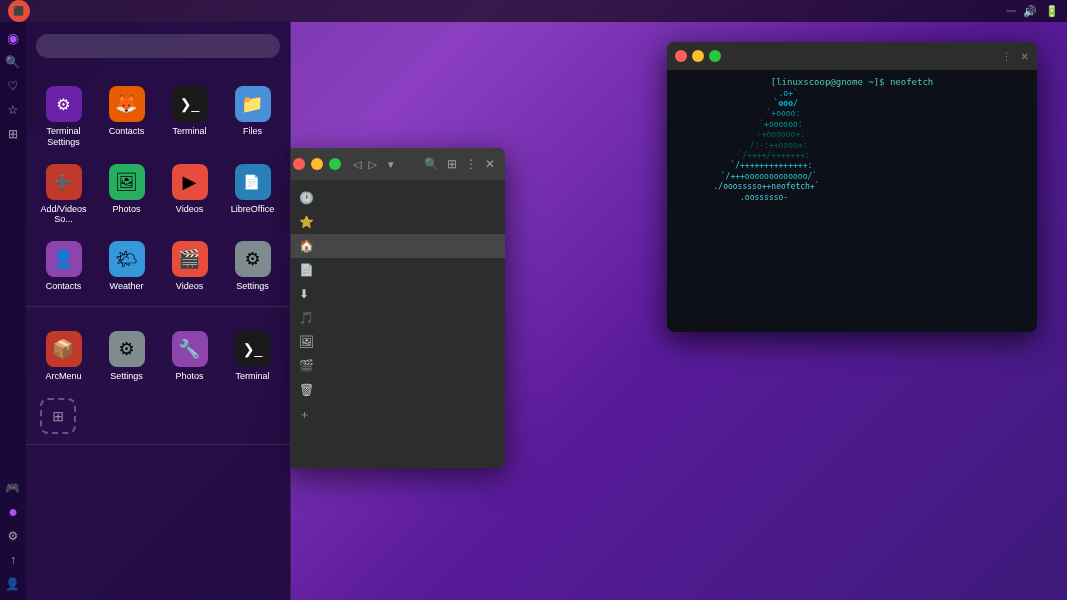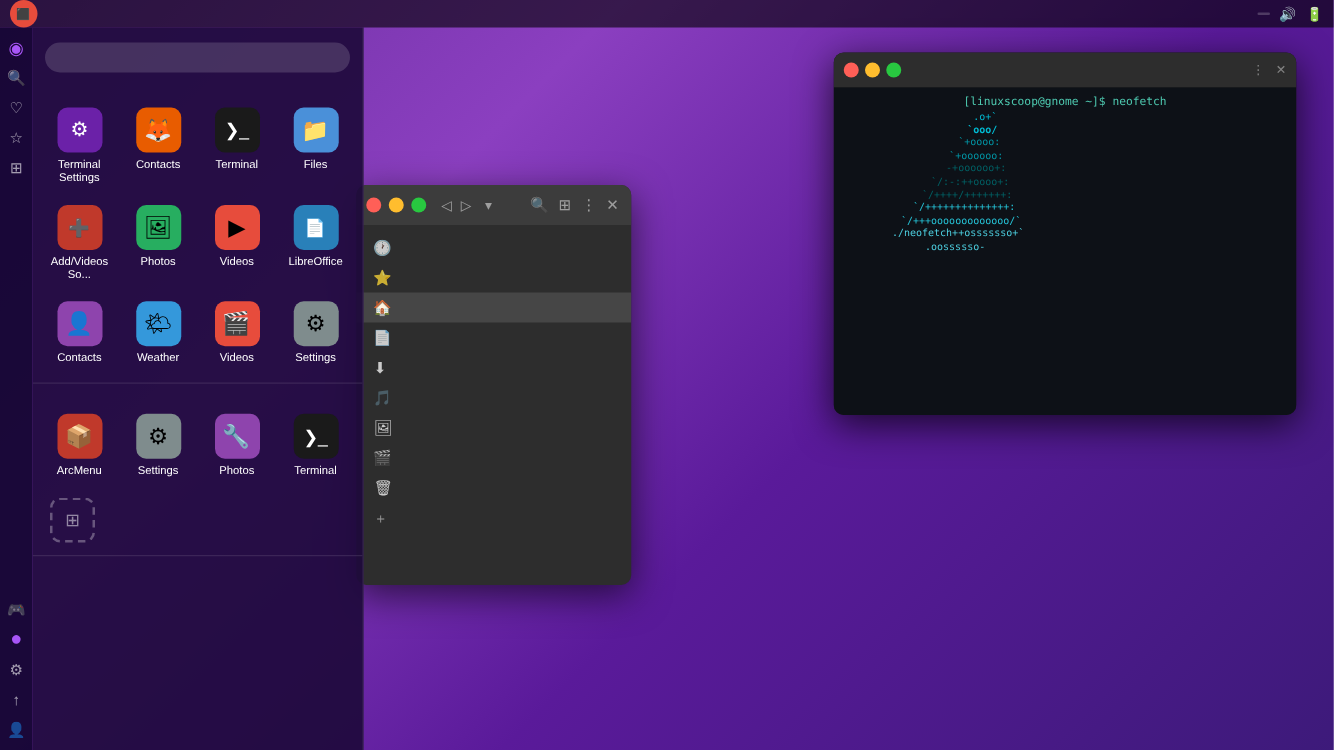--- a/index.html
+++ b/index.html
@@ -572,17 +572,17 @@
       <div style="flex:0 0 auto;">
         <div class="term-line" style="color:#00bcd4;font-size:8px;line-height:1.3;">                 .o+`</div>
         <div class="term-line" style="color:#00bcd4;font-size:8px;line-height:1.3;font-weight:bold;">                `ooo/</div>
         <div class="term-line" style="color:#0097a7;font-size:8px;line-height:1.3;">               `+oooo:</div>
         <div class="term-line" style="color:#0097a7;font-size:8px;line-height:1.3;">              `+oooooo:</div>
         <div class="term-line" style="color:#006064;font-size:8px;line-height:1.3;">              -+oooooo+:</div>
         <div class="term-line" style="color:#006064;font-size:8px;line-height:1.3;">            `/:-:++oooo+:</div>
         <div class="term-line" style="color:#006064;font-size:8px;line-height:1.3;">           `/++++/+++++++:</div>
         <div class="term-line" style="color:#26c6da;font-size:8px;line-height:1.3;">          `/++++++++++++++:</div>
         <div class="term-line" style="color:#26c6da;font-size:8px;line-height:1.3;">         `/+++ooooooooooooo/`</div>
-        <div class="term-line" style="color:#4dd0e1;font-size:8px;line-height:1.3;">        ./neofetch++osssssso+`</div>
+        <div class="term-line" style="color:#4dd0e1;font-size:8px;line-height:1.3;">        ./ooosssso++neofetch+`</div>
         <div class="term-line" style="color:#4dd0e1;font-size:8px;line-height:1.3;">       .oossssso-</div>
         </div>
       </div>
     </div>
   </div>
 </body></html>

